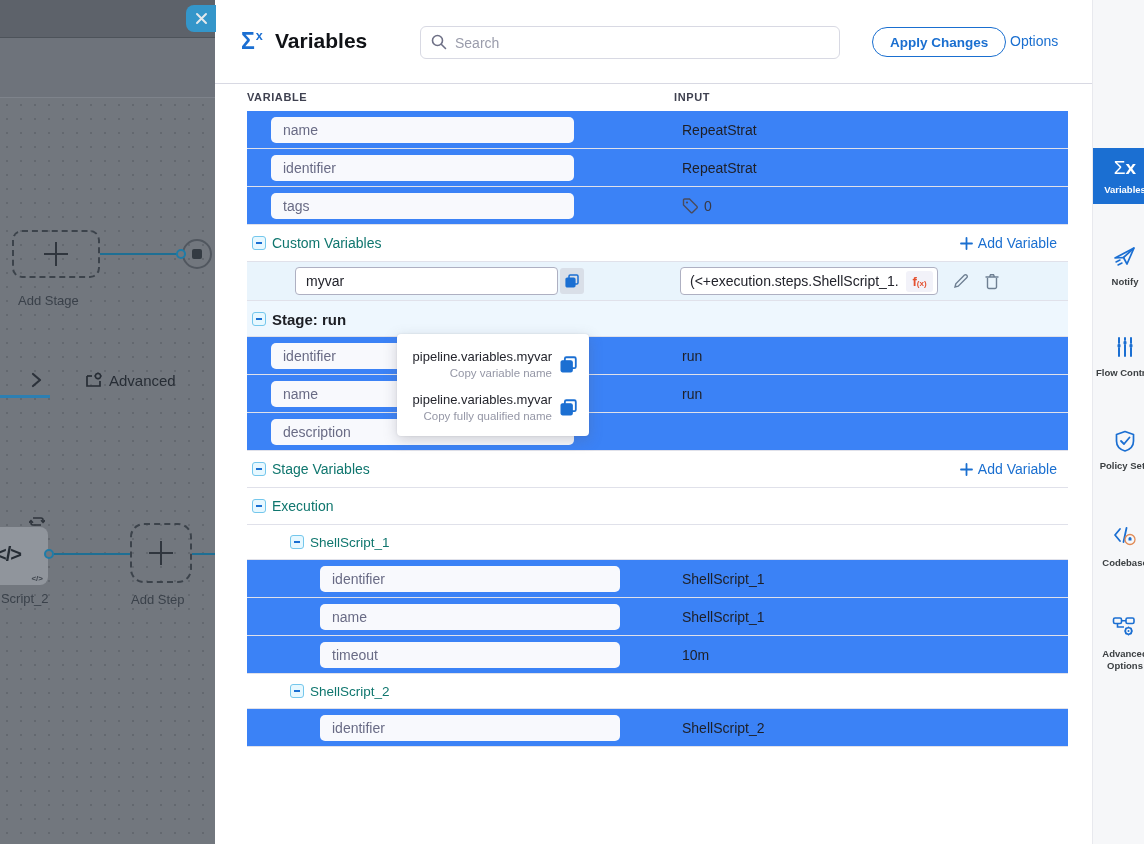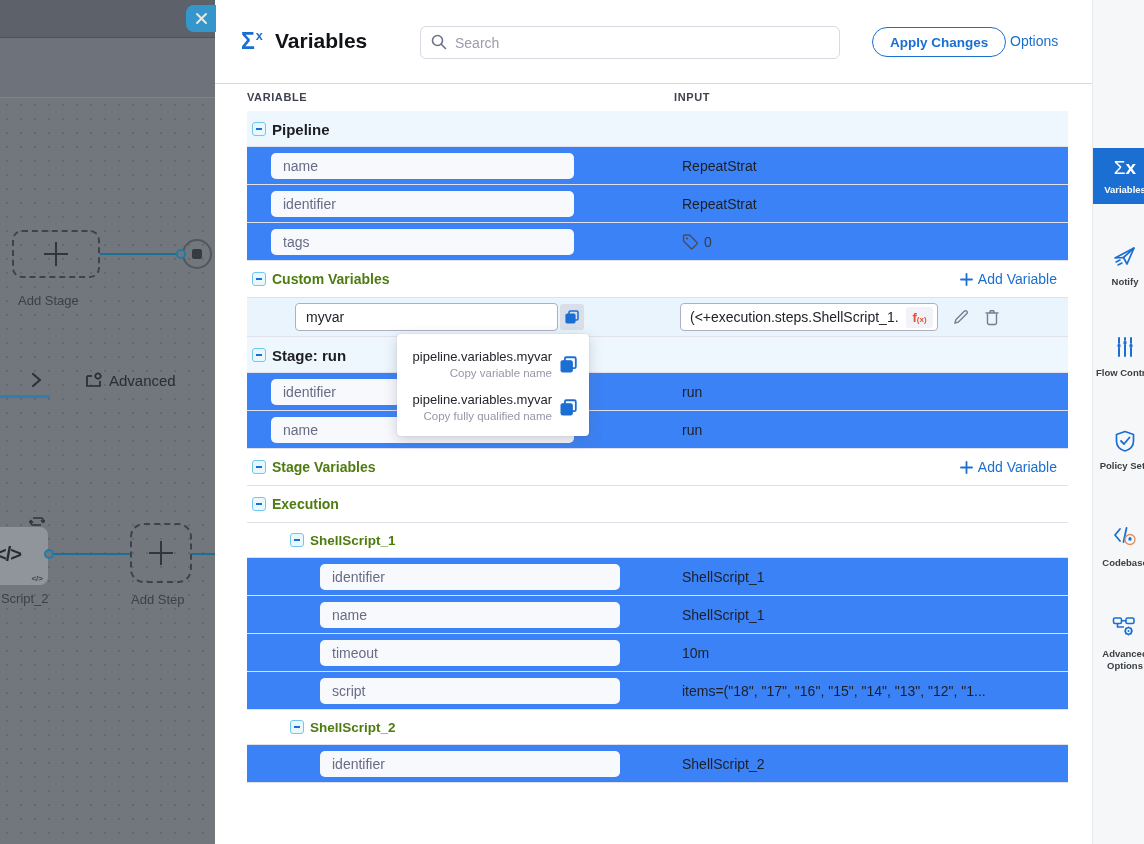--- a/index.html
+++ b/index.html
@@ -62,21 +62,21 @@
   .r-sec { height:36px; background:#eef7fe; }
   .r-plain { height:37px; background:#fff; }
   .r-plain.l2 { height:35px; }
   .r-kv { height:38px; background:#3b82f6; }
   .r-custom { height:39px; background:#e9f4fc; }
   .minus { position:absolute; width:14px; height:14px; border:1px solid #74c7ec; background:#e7f8ff;
     border-radius:3px; cursor:pointer; top:50%; margin-top:-7px; }
   .minus::after { content:""; position:absolute; left:3px; top:5px; width:6px; height:2px; background:#1b6fd2; }
   .m1 { left:5px; } .m2 { left:43px; }
   .sec-label { position:absolute; left:25px; top:50%; transform:translateY(-50%); font-size:15px; font-weight:700; color:#1c1e24; }
-  .plain-label { position:absolute; left:25px; top:50%; transform:translateY(-50%); font-size:14px; font-weight:700; color:#4d7c0f;text-align:right; }
+  .plain-label { position:absolute; left:25px; top:50%; transform:translateY(-50%); font-size:14px; font-weight:400; color:#0f766e;text-align:right; }
   .plain-label.l2 { left:63px; font-size:13.5px; }
   .pill { position:absolute; left:24px; top:50%; transform:translateY(-50%); width:303px; height:26px;
     background:#f8f9fd; border-radius:5px; display:flex; align-items:center; padding-left:12px;
     font-size:14px; color:#696b85; }
   .l3 .pill { left:73px; width:300px; }
   .val { position:absolute; left:435px; top:50%; transform:translateY(-50%); font-size:14px; color:#1e1f26; font-weight:500; white-space:nowrap; }
   .tags-val { display:flex; align-items:center; gap:5px; color:#383946; }
   .add-var { position:absolute; right:11px; top:50%; transform:translateY(-50%); display:flex; align-items:center; gap:5px;
     background:none; border:none; cursor:pointer; color:#1a6fd0; font-size:14px; font-weight:500; font-family:inherit; }
 
@@ -182,24 +182,20 @@
       <button class="discard-btn">Options</button>
     </div>
 
     <div class="col-head">
       <span class="ch-var">VARIABLE</span>
       <span class="ch-input">INPUT</span>
     </div>
 
     <div class="rows">
 
-      <div class="row r-sec">
-        <span class="minus m1"></span>
-        <span class="sec-label">Pipeline</span>
-      </div>
       <div class="row r-kv">
         <span class="pill">name</span>
         <span class="val">RepeatStrat</span>
       </div>
       <div class="row r-kv">
         <span class="pill">identifier</span>
         <span class="val">RepeatStrat</span>
       </div>
       <div class="row r-kv">
         <span class="pill">tags</span>
@@ -259,20 +255,23 @@
         <span class="sec-label">Stage: run</span>
       </div>
       <div class="row r-kv">
         <span class="pill">identifier</span>
         <span class="val">run</span>
       </div>
       <div class="row r-kv">
         <span class="pill">name</span>
         <span class="val">run</span>
       </div>
+      <div class="row r-kv">
+        <span class="pill">description</span>
+      </div>
 
       <div class="row r-plain">
         <span class="minus m1"></span>
         <span class="plain-label">Stage Variables</span>
         <button class="add-var">
           <svg width="13" height="13" viewBox="0 0 13 13">
               <path d="M6.5 1 V12 M1 6.5 H12" stroke="#1a6fd0" stroke-width="1.8" stroke-linecap="round"></path>
             </svg>
           <span>Add Variable</span>
         </button>
@@ -291,24 +290,20 @@
         <span class="val">ShellScript_1</span>
       </div>
       <div class="row r-kv l3">
         <span class="pill">name</span>
         <span class="val">ShellScript_1</span>
       </div>
       <div class="row r-kv l3">
         <span class="pill">timeout</span>
         <span class="val">10m</span>
       </div>
-      <div class="row r-kv l3">
-        <span class="pill">script</span>
-        <span class="val">items=("18", "17", "16", "15", "14", "13", "12", "1...</span>
-      </div>
       <div class="row r-plain l2">
         <span class="minus m2"></span>
         <span class="plain-label l2">ShellScript_2</span>
       </div>
       <div class="row r-kv l3">
         <span class="pill">identifier</span>
         <span class="val">ShellScript_2</span>
       </div>
     </div>
 

